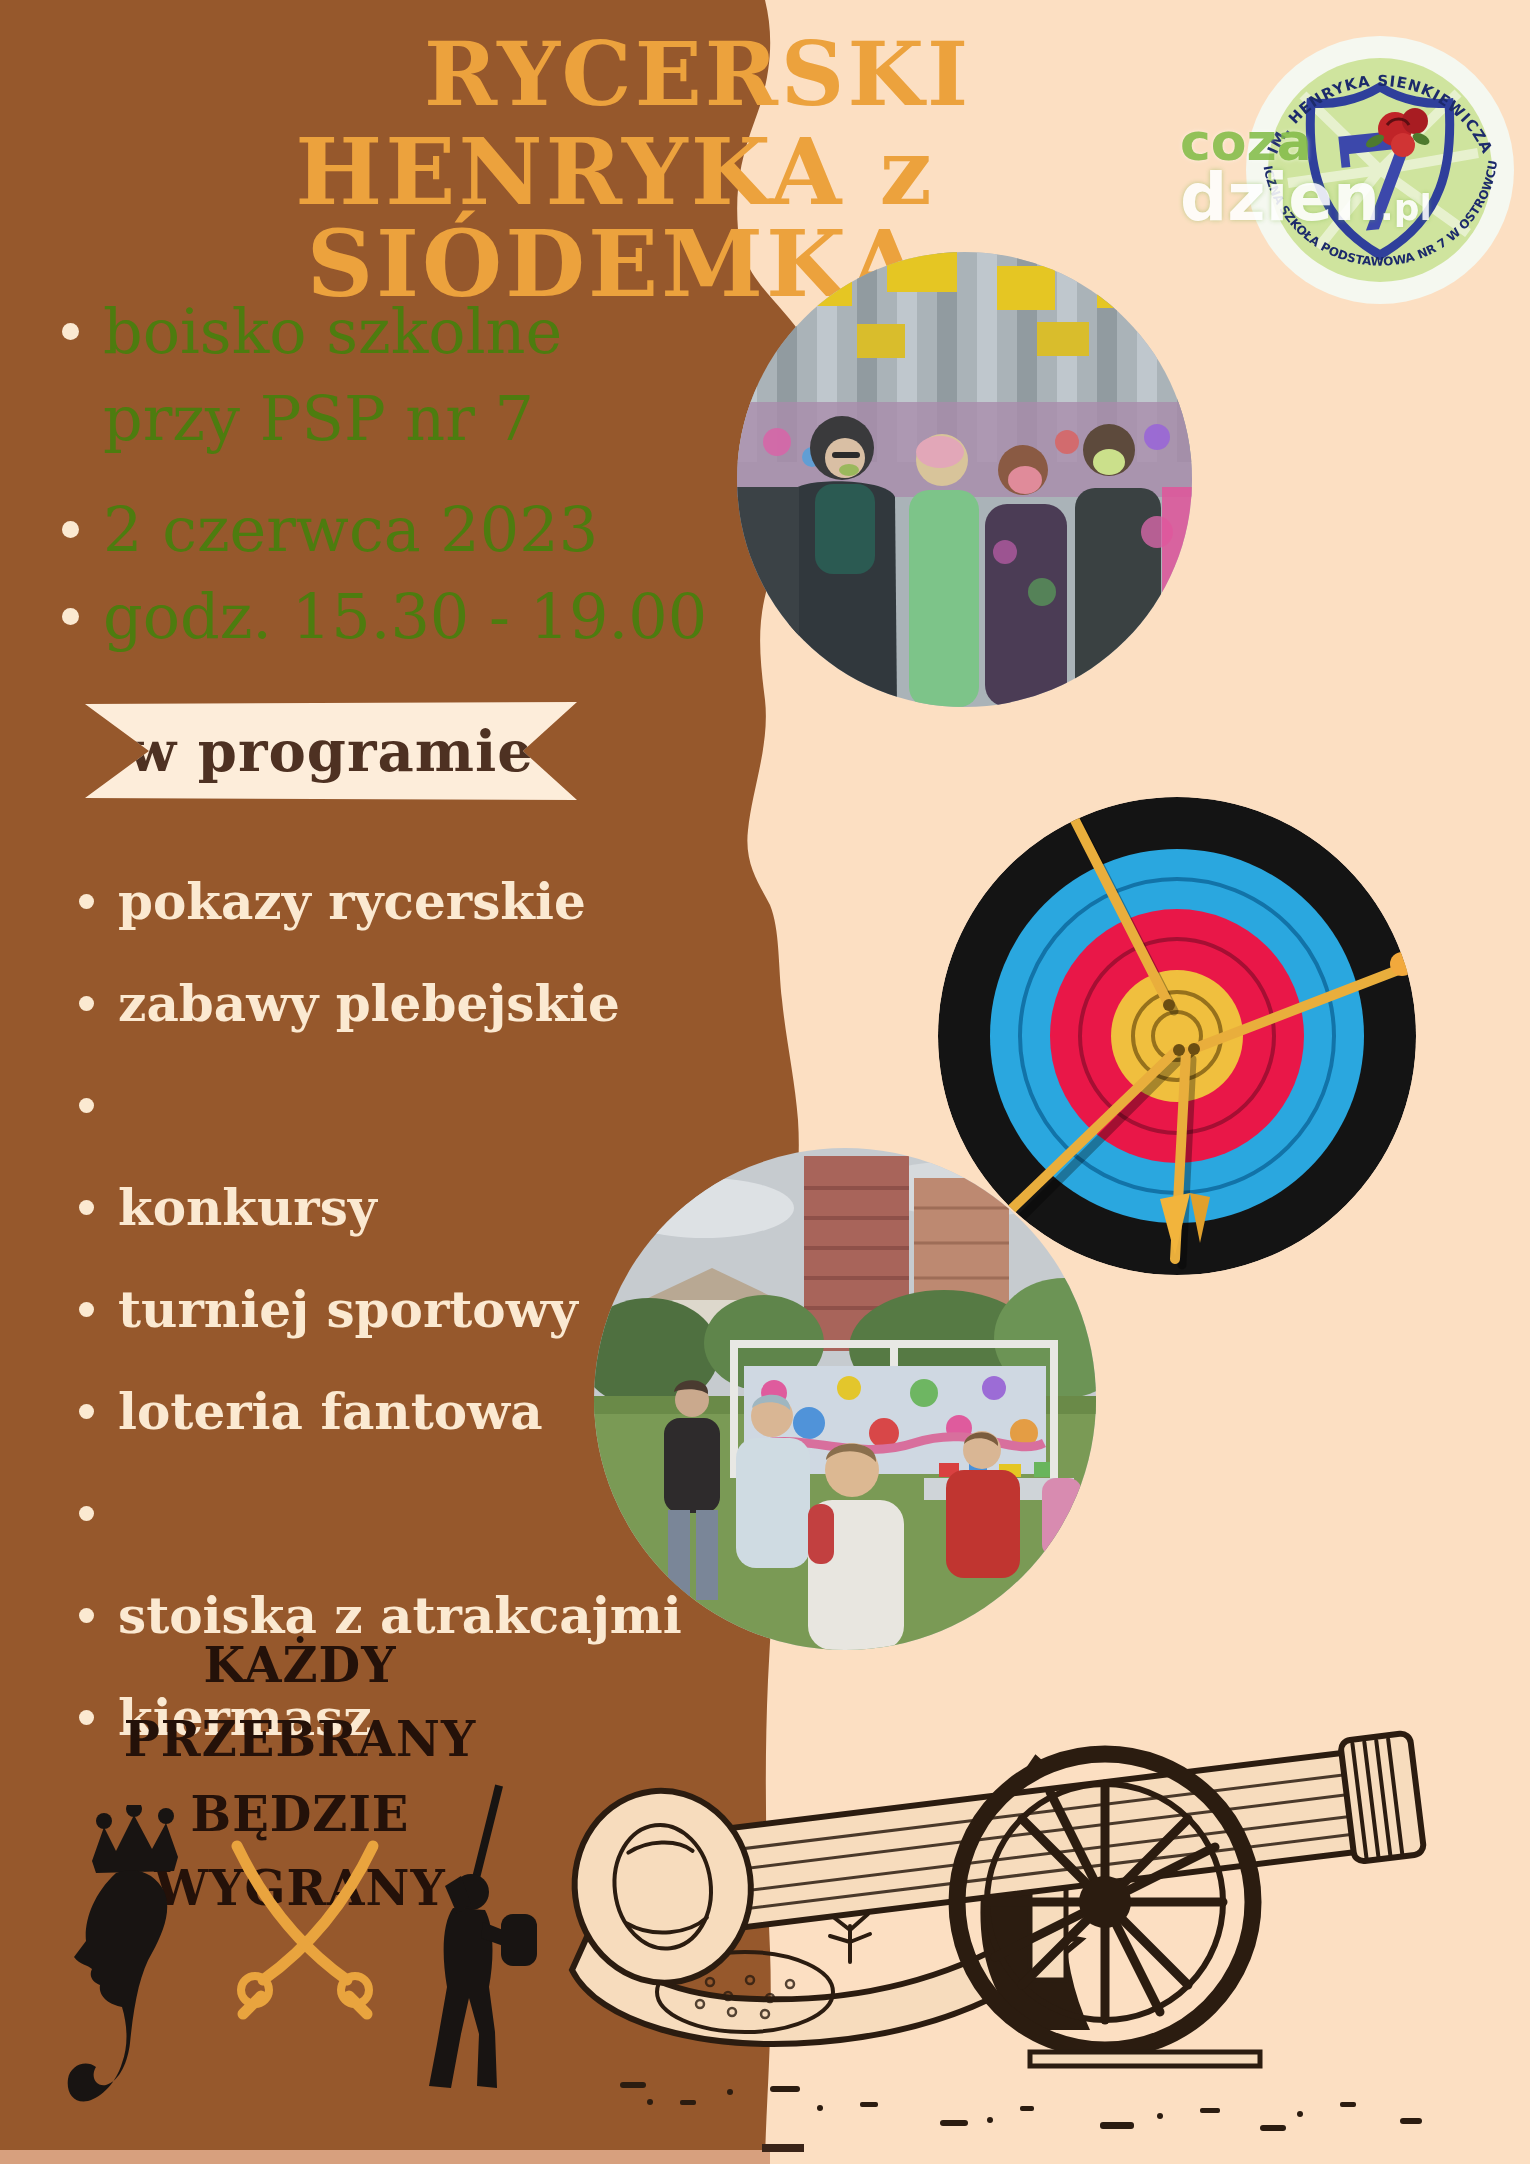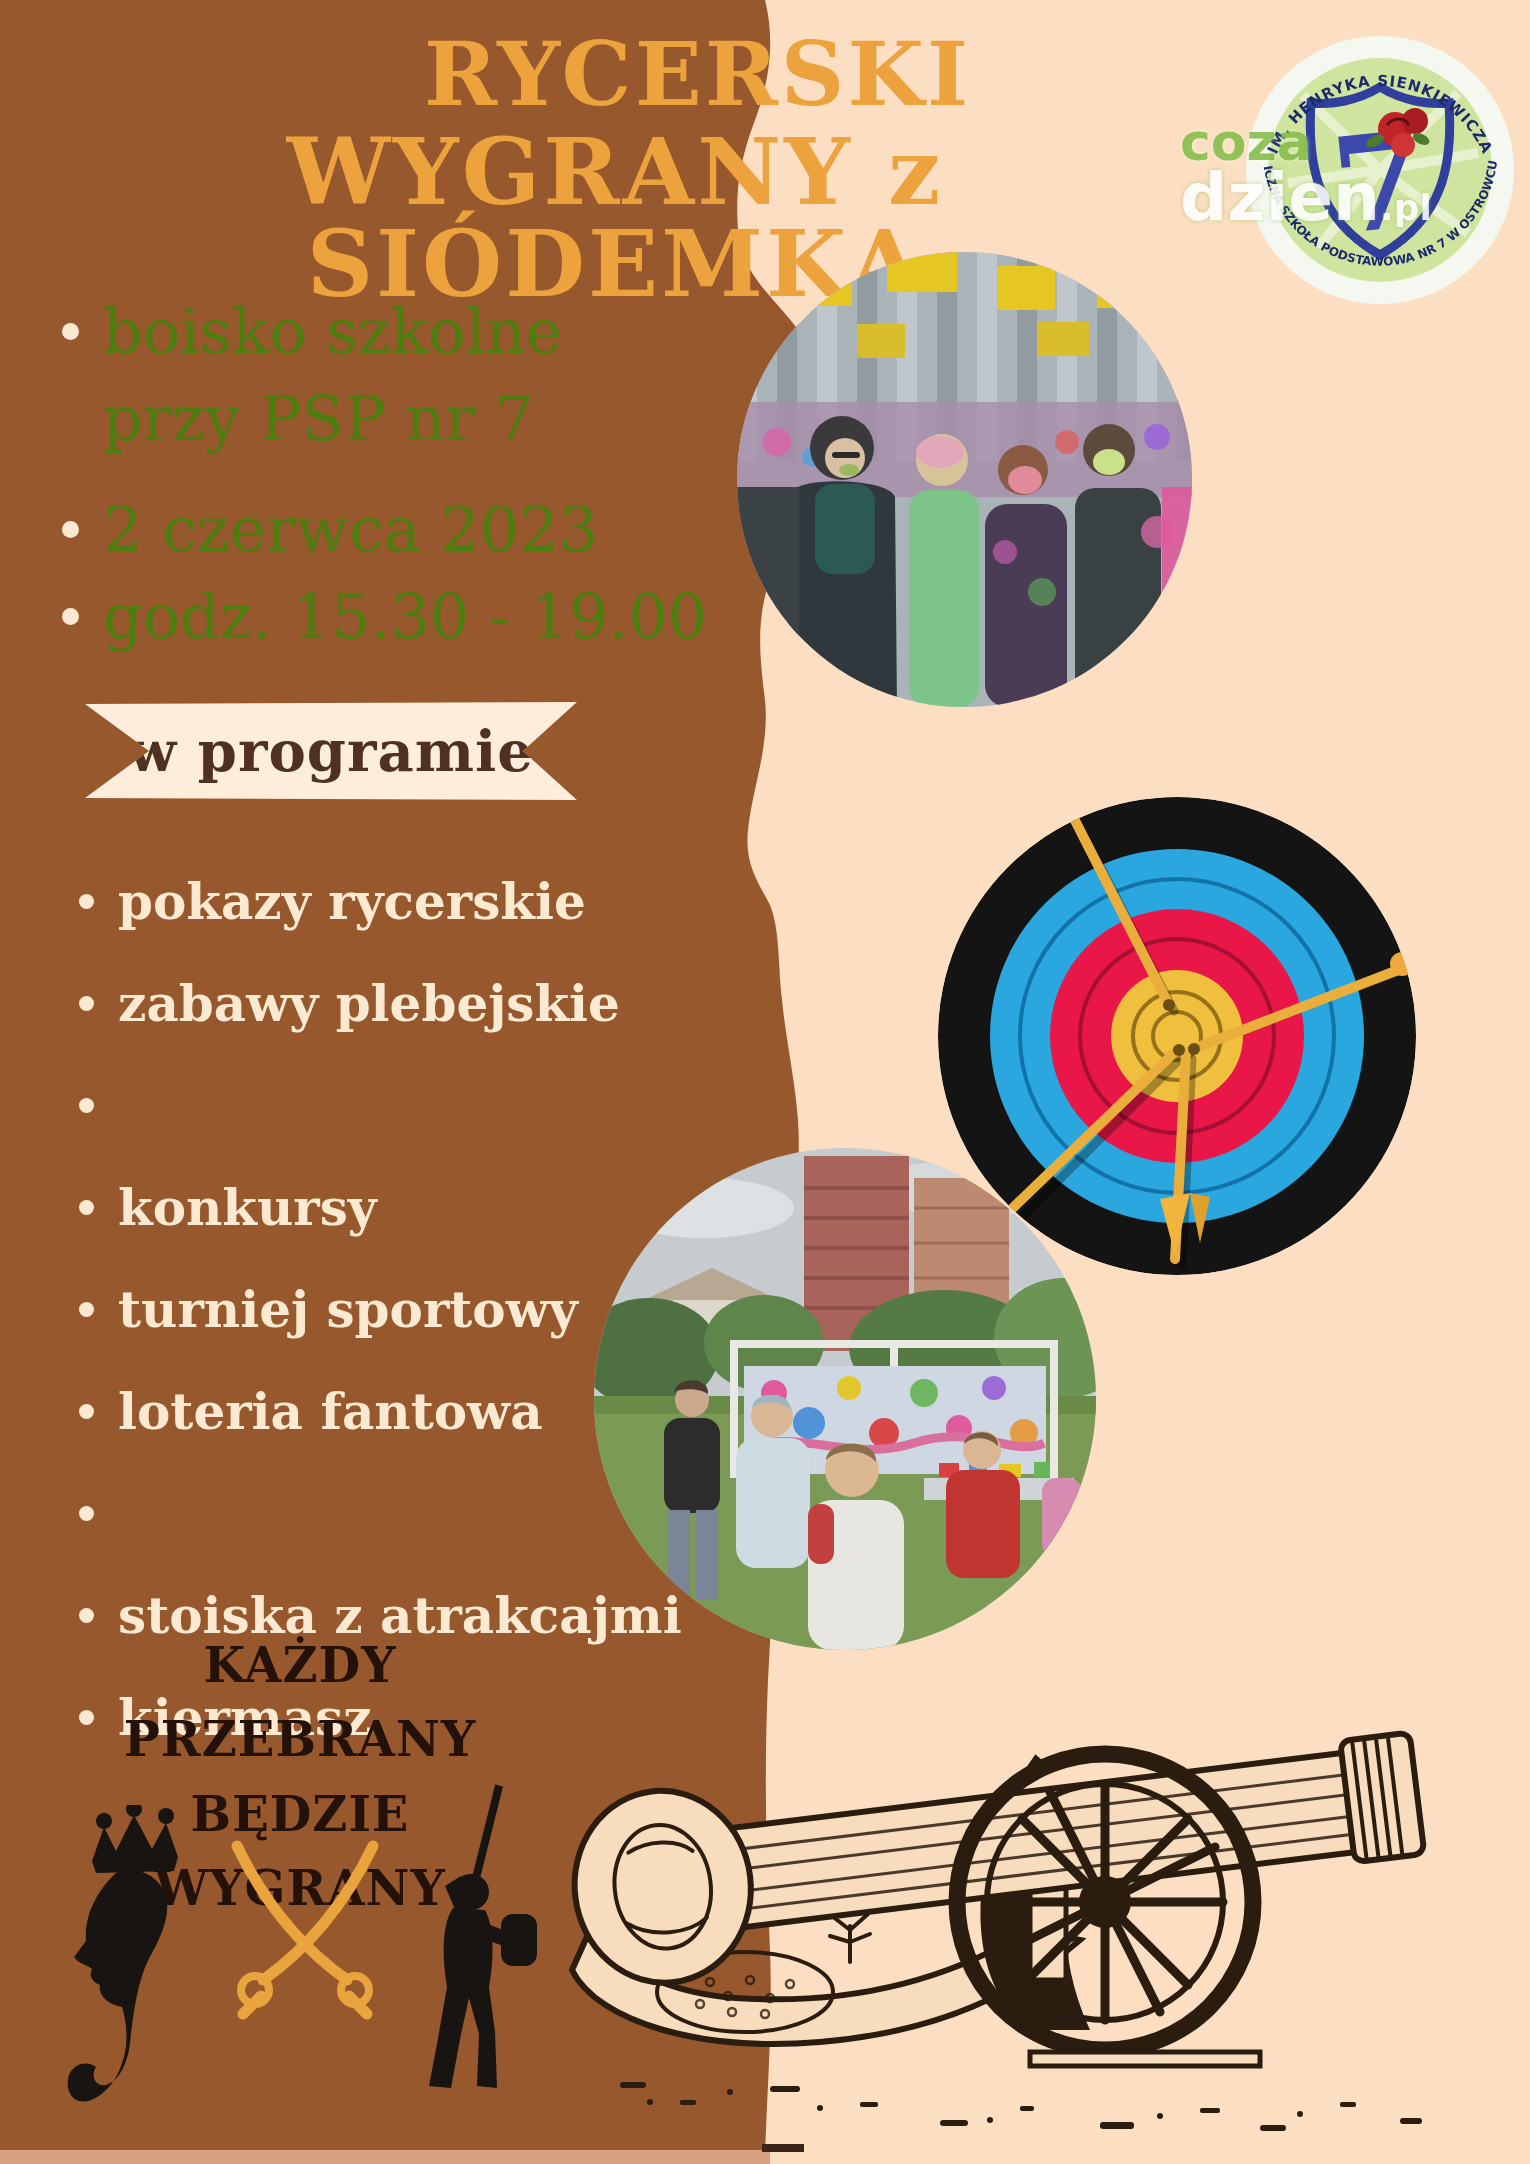--- a/index.html
+++ b/index.html
@@ -61,21 +61,21 @@
       C770,745 752,790 748,830 C744,865 760,885 770,905
       C780,930 778,965 782,1000 C786,1040 795,1080 798,1120
       C801,1165 795,1210 790,1260 C785,1320 782,1380 780,1440
       C778,1520 772,1600 768,1680 C764,1770 766,1860 770,1950
       C773,2030 766,2100 765,2164 L0,2164 Z"></path>
     <rect x="0" y="2150" width="770" height="14" fill="#d7a07e"></rect>
     <rect x="762" y="2144" width="42" height="8" fill="#3a2418"></rect>
   </svg>
 
   <div class="title t1">RYCERSKI</div>
-  <div class="title t2">WYGRANY z SIÓDEMKĄ</div>
+  <div class="title t2">HENRYKA z SIÓDEMKĄ</div>
 
   <div class="info-list">
     <div class="row">
       <span class="dot"></span>
       <span>boisko szkolne</span>
     </div>
     <div class="row no-dot">
       <span>przy PSP nr 7</span>
     </div>
     <div class="row gap-top">

